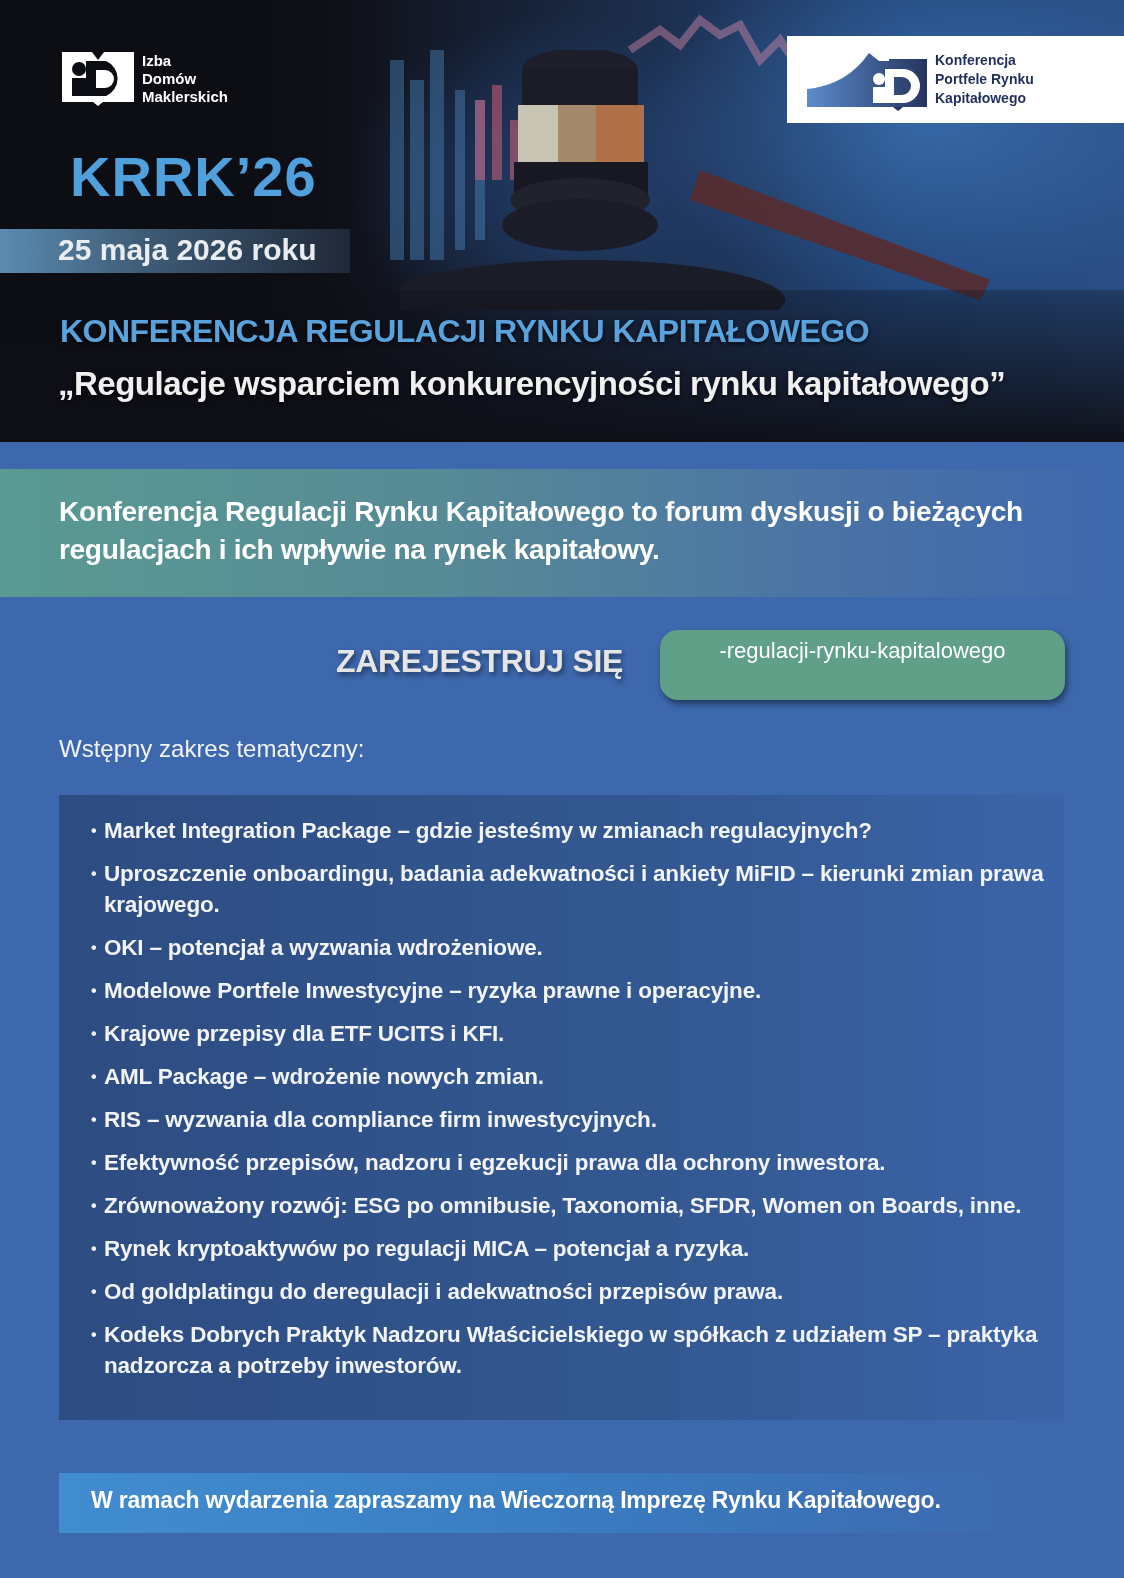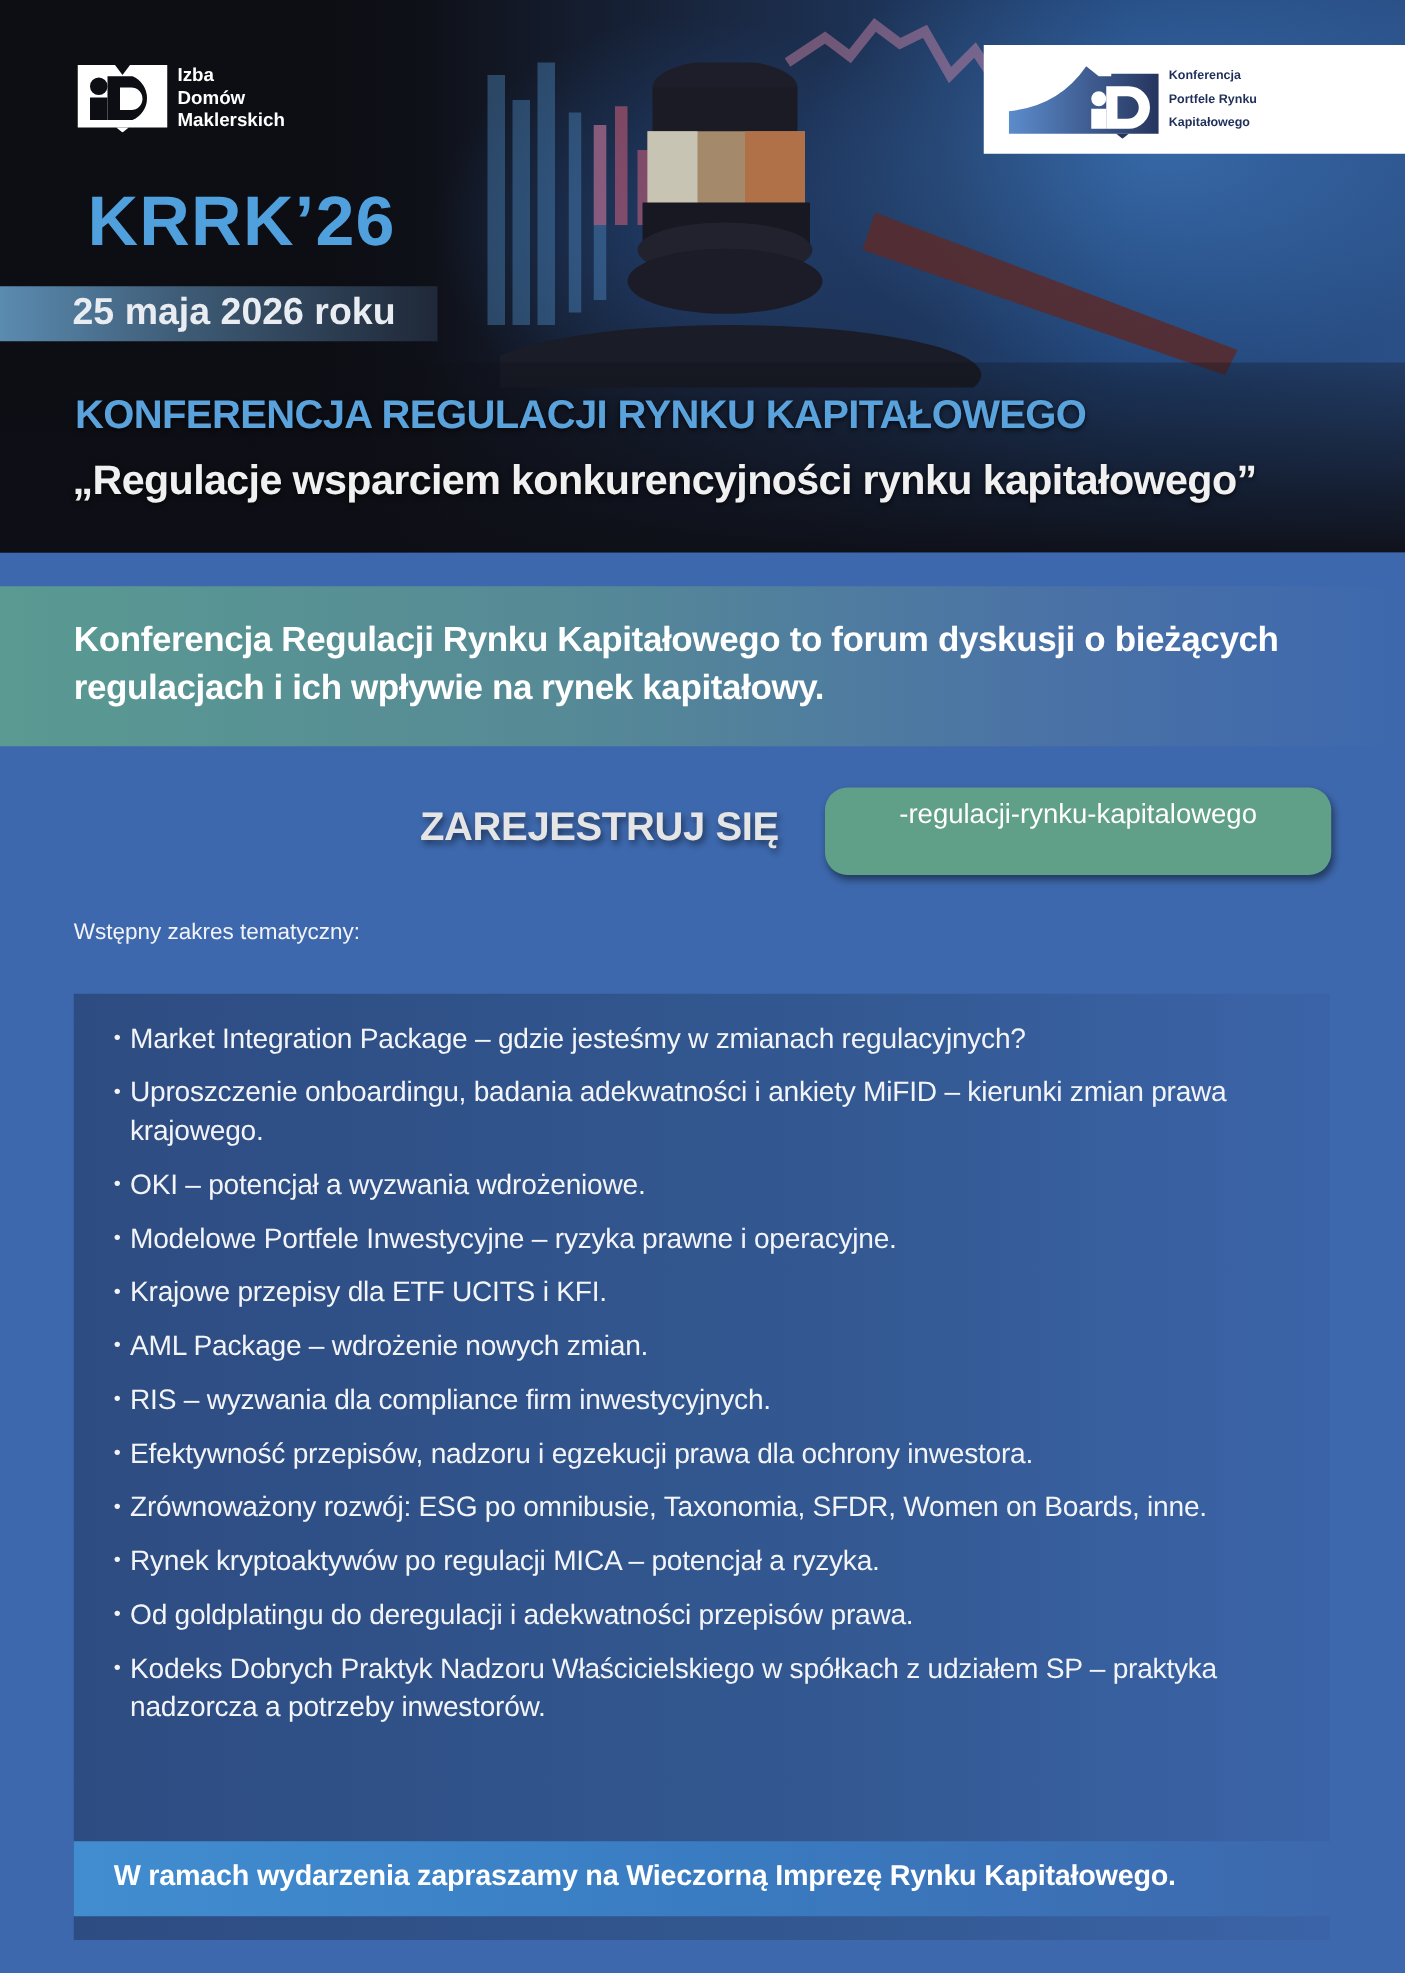--- a/index.html
+++ b/index.html
@@ -11,32 +11,32 @@
       linear-gradient(90deg, #0e0f16 0%, #0f1119 30%, #1b2b48 55%, #22467a 80%, #2a4f86 100%); }
   .hero-dark-left { position:absolute; left:0; top:0; width:360px; height:442px; background:linear-gradient(90deg,#0d0e14 70%, rgba(13,14,20,0)); }
   .hero-bottom-fade { position:absolute; left:0; top:290px; width:1124px; height:152px; background:linear-gradient(180deg, rgba(14,15,22,0.3), rgba(14,15,22,0.95)); }
   .chart-bars { position:absolute; left:380px; top:0; width:700px; height:300px; }
   .gavel { position:absolute; left:400px; top:50px; width:600px; height:260px; }
   .idm-logo { position:absolute; left:62px; top:52px; display:flex; align-items:center; gap:8px; }
   .idm-mark { width:72px; height:54px; }
   .idm-text { color:#fff; font-weight:bold; font-size:15px; line-height:18px; }
   .krrk-logo { position:absolute; left:787px; top:36px; width:337px; height:87px; background:#fff; display:flex; align-items:center; }
   .krrk-mark { margin-left:20px; width:120px; height:62px; }
-  .krrk-text { margin-left:8px; color:#1f2f5a; font-weight:bold; font-size:10px; line-height:19px; }
+  .krrk-text { margin-left:8px; color:#1f2f5a; font-weight:bold; font-size:14px; line-height:19px; }
   .title-big { position:absolute; left:70px; top:144px; font-size:56px; font-weight:bold; color:#4fa0dc; letter-spacing:1px; }
   .date-band { position:absolute; left:0; top:229px; width:350px; height:44px; background:linear-gradient(90deg,#5b8bb0 0%, #3f5d78 40%, #1f2838 100%); }
   .date-text { position:absolute; left:58px; top:233px; font-size:30px; font-weight:bold; color:#e9edf2; }
   .conf-name { position:absolute; left:60px; top:313px; font-size:32px; font-weight:bold; color:#5aa2dc; letter-spacing:-0.5px; text-shadow:0 2px 4px rgba(0,0,0,0.7); }
   .conf-slogan { position:absolute; left:58px; top:365px; font-size:33px; font-weight:bold; color:#f0f0f0; letter-spacing:-0.5px; text-shadow:0 2px 4px rgba(0,0,0,0.7); }
   .intro { position:absolute; left:0; top:442px; width:1124px; height:128px; background:linear-gradient(90deg,#5a9a92 0%, #568a96 40%, #4a72a6 75%, #3d68ad 100%);margin-top:27px; }
   .intro-text { position:absolute; left:59px; top:24px; width:1040px; font-size:28px; font-weight:bold; color:#fff; line-height:38px; letter-spacing:-0.3px; }
   .register-label { position:absolute; left:336px; top:643px; font-size:32px; font-weight:bold; color:#e5e5e5; text-shadow:2px 3px 5px rgba(0,0,0,0.45); letter-spacing:-0.3px; }
   .register-link { position:absolute; left:660px; top:630px; width:405px; height:70px; border-radius:18px; background:#609f88; box-shadow:2px 4px 6px rgba(0,0,0,0.45); color:#fff; text-align:center; font-size:22px; line-height:29px; padding-top:6px; box-sizing:border-box; text-decoration:none; }
-  .topics-label { position:absolute; left:59px; top:735px; font-size:18px; color:#f2f4f8; }
-  .topics-box { position:absolute; left:59px; top:795px; width:1005px; height:757px; background:linear-gradient(90deg,#2d4c82 0%, #335891 60%, #3b64a8 100%); }
+  .topics-label { position:absolute; left:59px; top:735px; font-size:24px; color:#f2f4f8; }
+  .topics-box { position:absolute; left:59px; top:795px; width:1005px; height:625px; background:linear-gradient(90deg,#2d4c82 0%, #335891 60%, #3b64a8 100%);font-weight:bold; }
   .topics-list { list-style:none; margin:0; padding:20px 0 0 32px; }
   .topics-list li { position:relative; padding-left:13px; font-size:22.5px; color:#f2f4f8; line-height:31px; margin-bottom:12px; width:940px; letter-spacing:-0.2px; }
   .topics-list li::before { content:"•"; position:absolute; left:0; top:0; font-size:16px; }
   .footer-band { position:absolute; left:59px; top:1473px; width:1005px; height:60px; background:linear-gradient(90deg,#418dd0 0%, #3a7cc1 50%, #3d68ad 100%); }
   .footer-text { position:absolute; left:32px; top:14px; font-size:23px; font-weight:bold; color:#fff; letter-spacing:-0.2px; }
 </style>
 </head>
 <body>
 
 <div class="hero">

